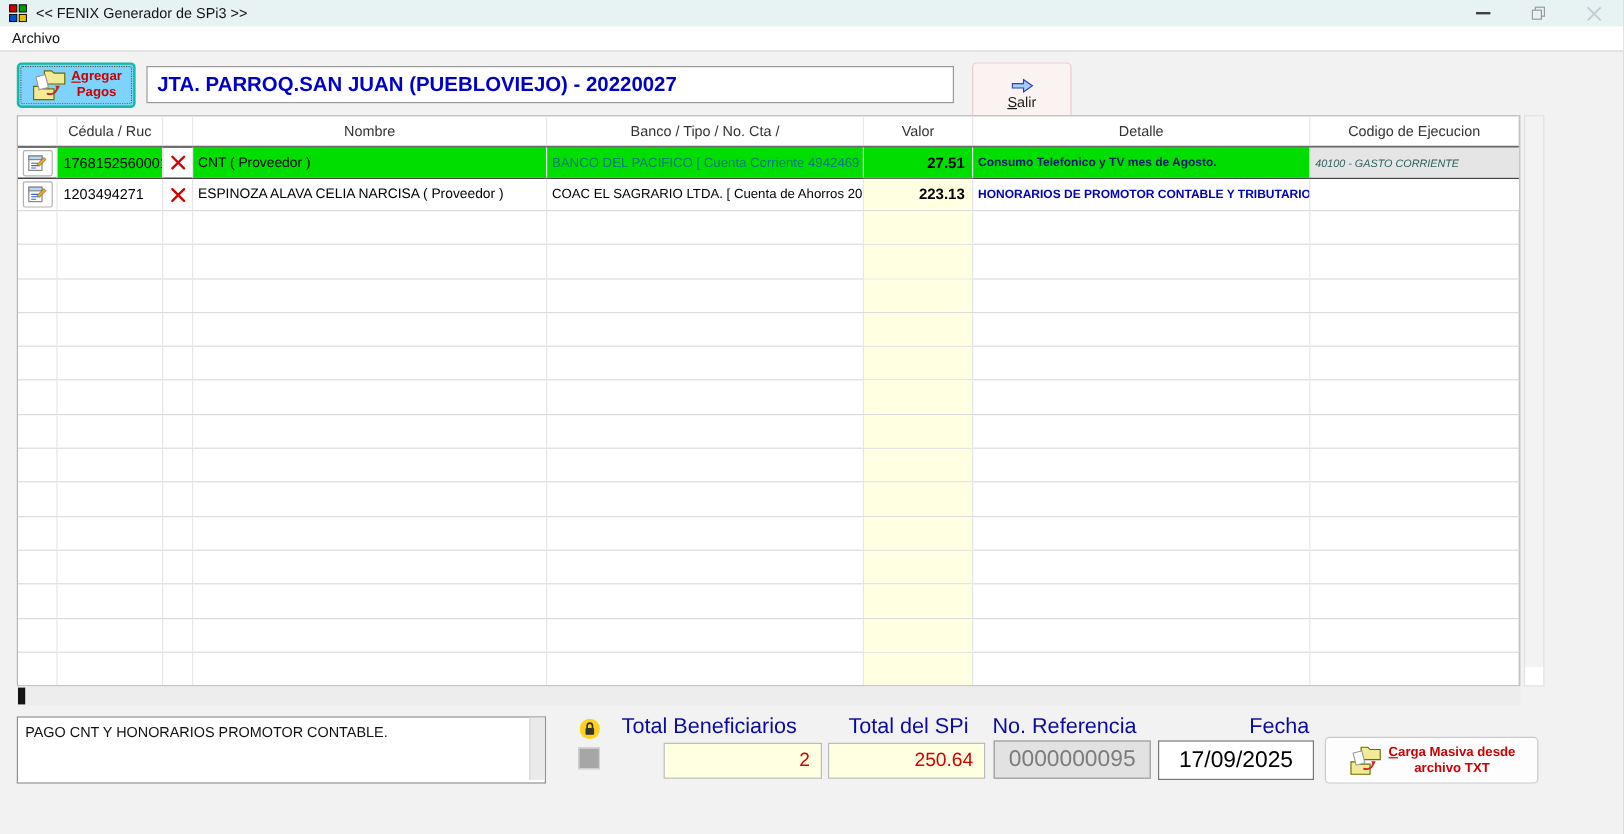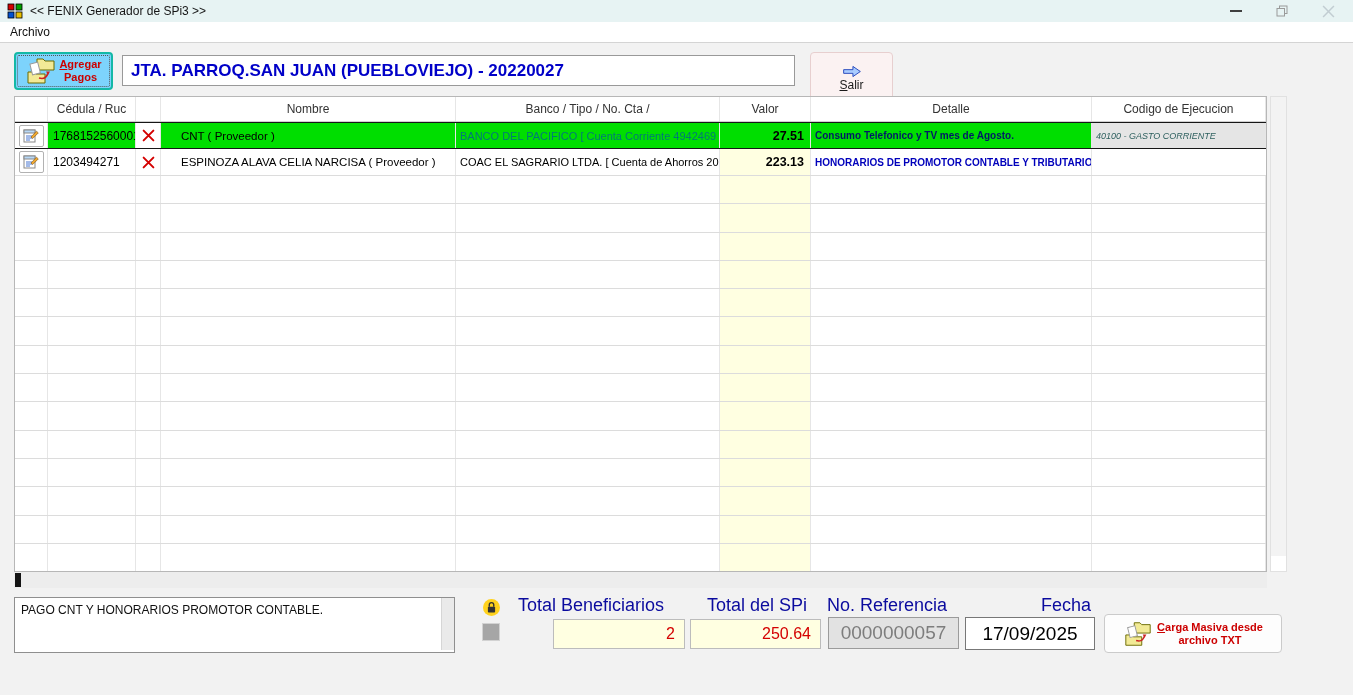--- a/index.html
+++ b/index.html
@@ -28,21 +28,21 @@
   
   .grid { position:absolute; left:14px; top:96px; width:1253px; height:476px; background:#fff; border:1px solid #b7b7b7; overflow:hidden; }
   .ghead, .grow { display:grid; grid-template-columns:33px 88px 25px 295px 264px 91px 281px auto; width:100%; }
   .ghead { height:25px; border-bottom:1px solid #cfcfcf; }
   .ghead .cell { justify-content:center; font-size:12px; color:#333; }
   .grow { height:27px; border-bottom:1px solid #dcdcdc; }
   .grow.empty { height:28.3px; }
   .grow.sel { border-top:1px solid #161616; border-bottom:1px solid #161616; }
   .cell { display:flex; align-items:center; overflow:hidden; white-space:nowrap; border-right:1px solid #e6e6e6; height:100%; }
   .cedula { font-size:12px; color:#000; padding-left:5px; }
-  .nombre { font-size:11.5px; color:#000; padding-left:20px; }
+  .nombre { font-size:11.5px; color:#000; padding-left:4px; }
   .banco  { font-size:11px;  padding-left:4px; }
   .valor  { font-size:12.5px; font-weight:bold; color:#000; justify-content:flex-end; padding-right:6px; }
   .detalle{ font-size:10px; font-weight:bold; padding-left:4px; }
   .codigo { font-size:9px;  padding-left:4px; }
   .util { justify-content:center; }
   .editbtn { width:25px; height:22px; background:#fff; border:1px solid #b2b2b2; border-radius:2px; display:flex; align-items:center; justify-content:center; }
   .xbtn { width:100%; height:100%; display:flex; align-items:center; justify-content:center; }
   
   .vscroll { position:absolute; left:1270px; top:96px; width:17px; height:476px; background:#f3f3f3; border:1px solid #e1e1e1; }
   .vscroll .corner { position:absolute; left:0; bottom:0; width:100%; height:15px; background:#fff; }
@@ -343,21 +343,21 @@
   </svg>
   <div class="graybtn"></div>
 
   <span class="flabel" id="lbl-benef">Total Beneficiarios</span>
   <div class="valbox" id="box-benef">2</div>
 
   <span class="flabel" id="lbl-spi">Total del SPi</span>
   <div class="valbox" id="box-spi">250.64</div>
 
   <span class="flabel" id="lbl-ref">No. Referencia</span>
-  <div class="valbox" id="box-ref">0000000057</div>
+  <div class="valbox" id="box-ref">0000000095</div>
 
   <span class="flabel" id="lbl-fecha">Fecha</span>
   <div class="valbox" id="box-fecha">17/09/2025</div>
 
   <div class="carga-btn">
     <svg width="30" height="30" viewBox="0 0 32 30">
       <path d="M12 3 h6 l2 2 h9 v9 h-17 z" fill="#f2ea96" stroke="#6b6b00"></path>
       <path d="M3 16 h6 l2 2 h9 v9 h-17 z" fill="#f2ea96" stroke="#6b6b00"></path>
       <rect x="6" y="7" width="8" height="11" fill="#fff" stroke="#9a9a9a" transform="rotate(-14 10 12)"></rect>
       <path d="M14 22 q7 2 9 -5" stroke="#cc2222" fill="none" stroke-width="1.6"></path>

